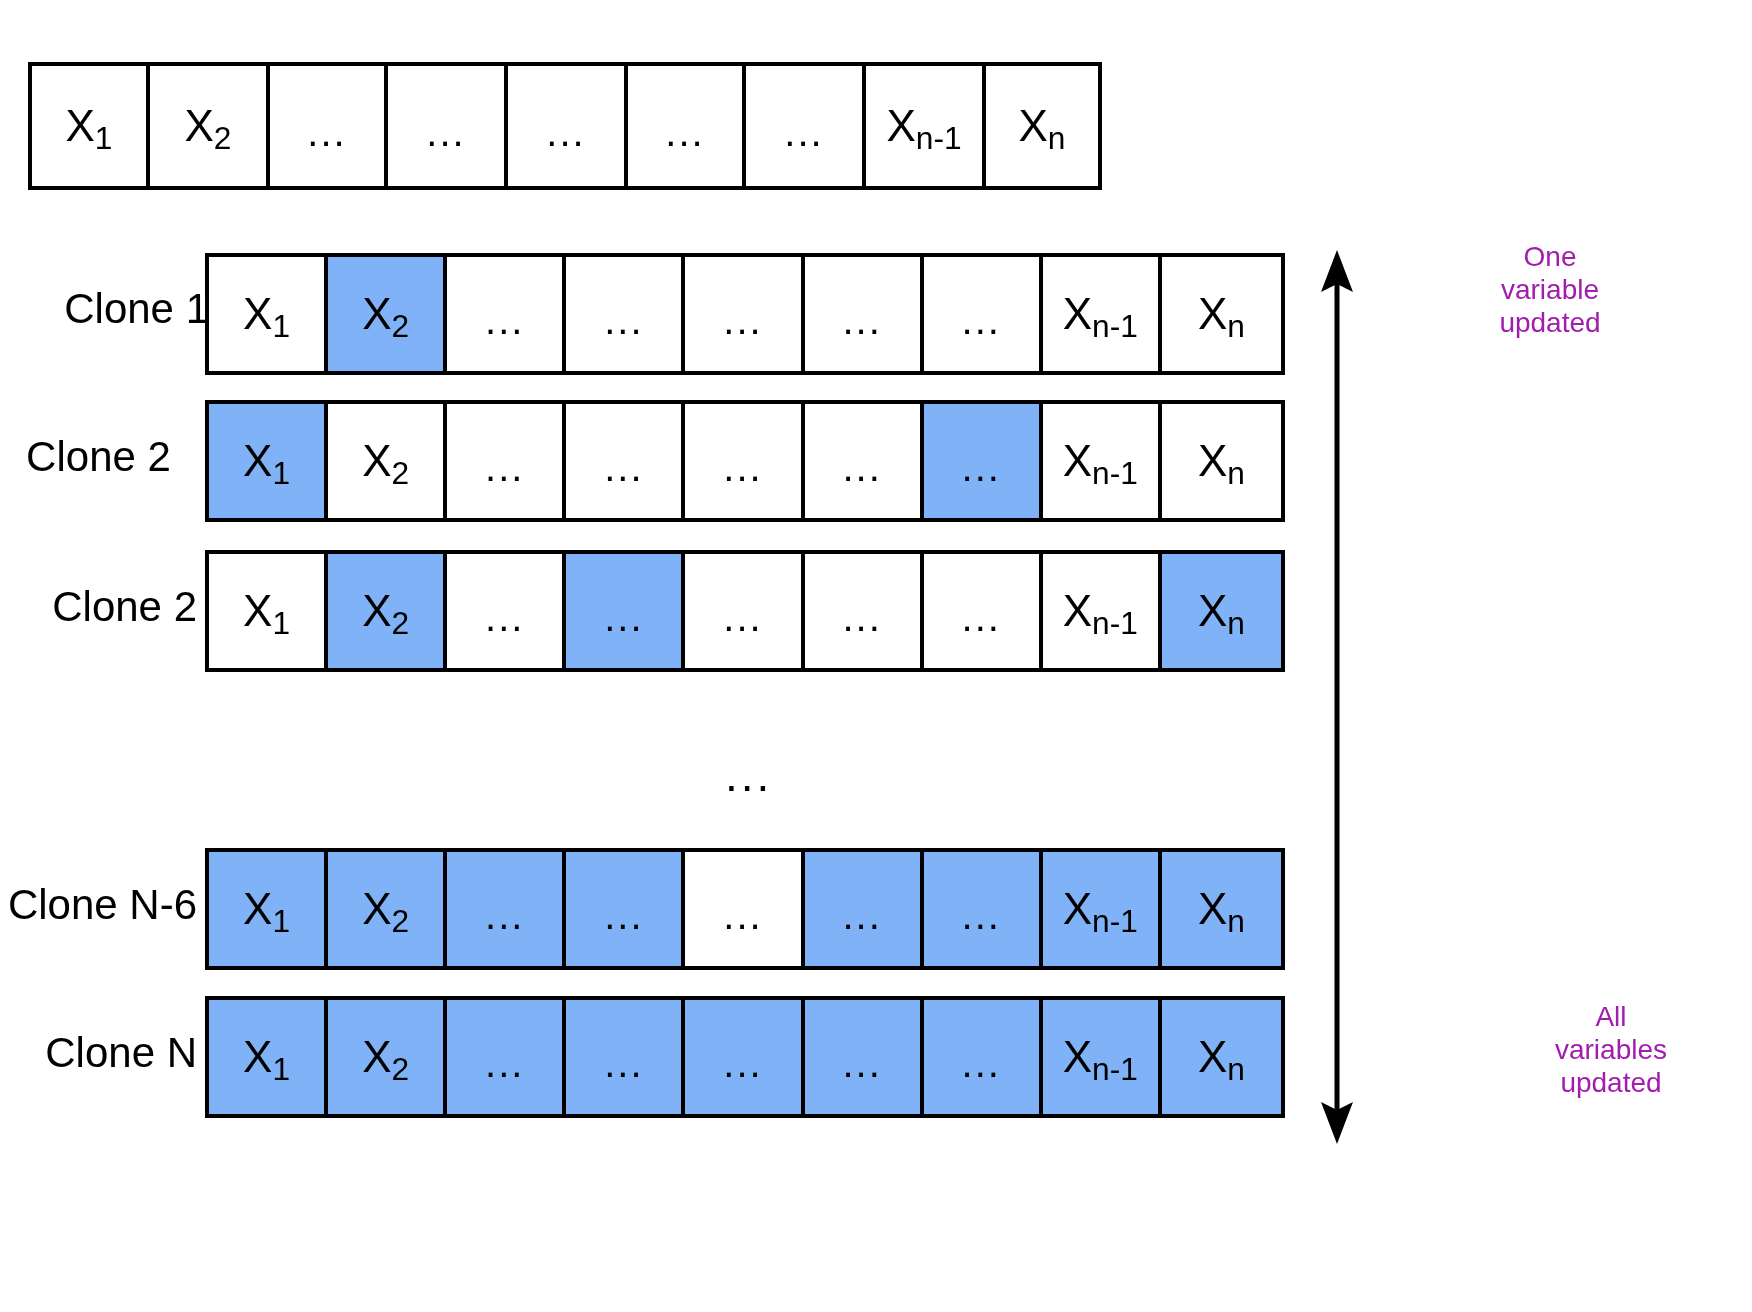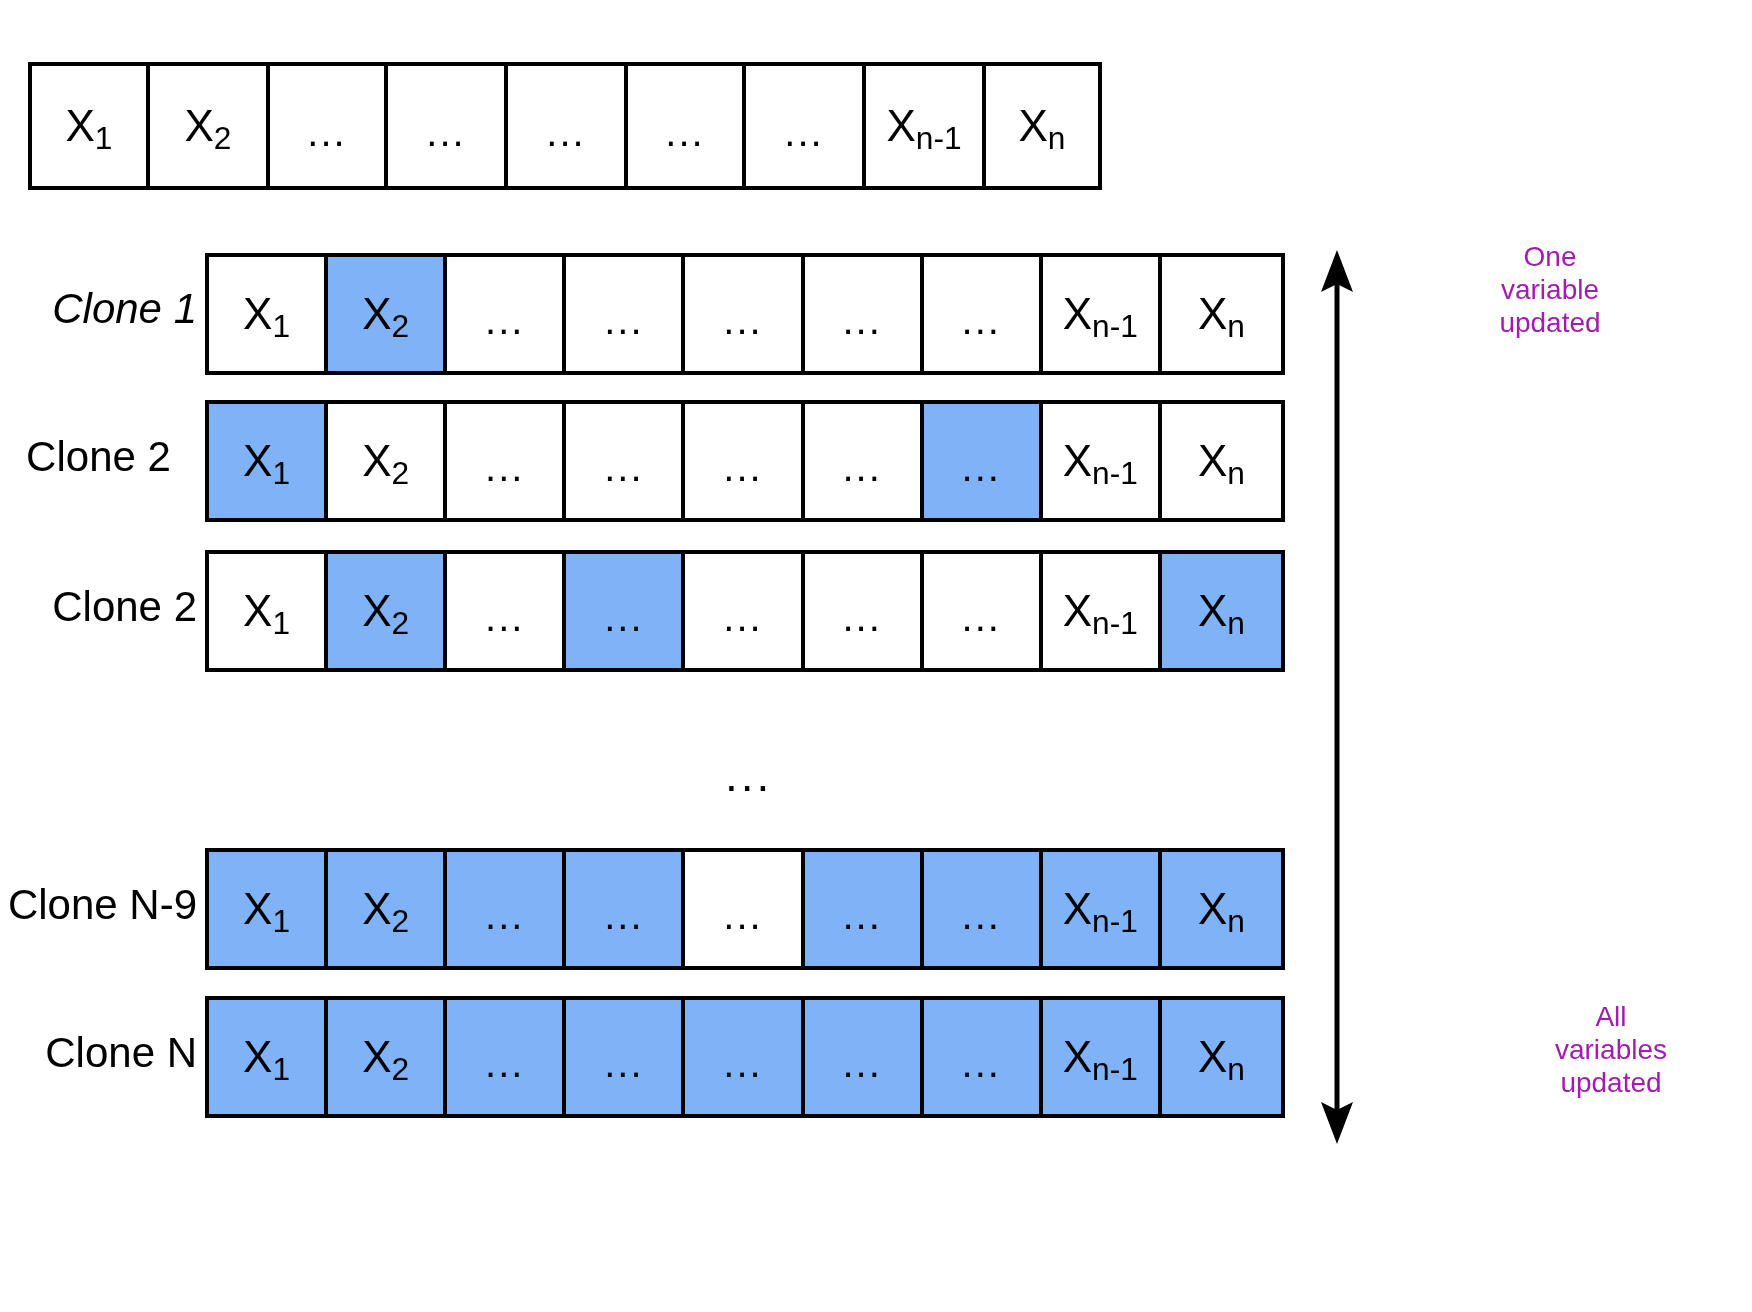--- a/index.html
+++ b/index.html
@@ -136,21 +136,21 @@
       </div>
       <div class="cell" style="width: 120px;">
         <span class="glyph">X<sub>n-1</sub></span>
       </div>
       <div class="cell" style="width: 112px;">
         <span class="glyph">X<sub>n</sub></span>
       </div>
     </div>
 
   <div id="clone-rows">
-      <div class="row-label" style="left: 0px; top: 288px; width: 197px; font-style: italic;">Clone 1</div>
+      <div class="row-label" style="left: 12px; top: 288px; width: 197px;">Clone 1</div>
       <div class="vec" style="left: 205px; top: 253px; width: 1080px; height: 122px;">
         <div class="cell" style="width: 119.111px;">
           <span class="glyph">X<sub>1</sub></span>
         </div>
         <div class="cell hl" style="width: 119.111px;">
           <span class="glyph">X<sub>2</sub></span>
         </div>
         <div class="cell dots" style="width: 119.111px;">
           <span class="glyph">...</span>
         </div>
@@ -226,21 +226,21 @@
         <div class="cell dots" style="width: 119.111px;">
           <span class="glyph">...</span>
         </div>
         <div class="cell" style="width: 119.111px;">
           <span class="glyph">X<sub>n-1</sub></span>
         </div>
         <div class="cell hl" style="width: 119.111px;">
           <span class="glyph">X<sub>n</sub></span>
         </div>
       </div>
-      <div class="row-label" style="left: 0px; top: 884px; width: 197px;">Clone N-9</div>
+      <div class="row-label" style="left: 0px; top: 884px; width: 197px;">Clone N-6</div>
       <div class="vec" style="left: 205px; top: 848px; width: 1080px; height: 122px;">
         <div class="cell hl" style="width: 119.111px;">
           <span class="glyph">X<sub>1</sub></span>
         </div>
         <div class="cell hl" style="width: 119.111px;">
           <span class="glyph">X<sub>2</sub></span>
         </div>
         <div class="cell dots hl" style="width: 119.111px;">
           <span class="glyph">...</span>
         </div>

